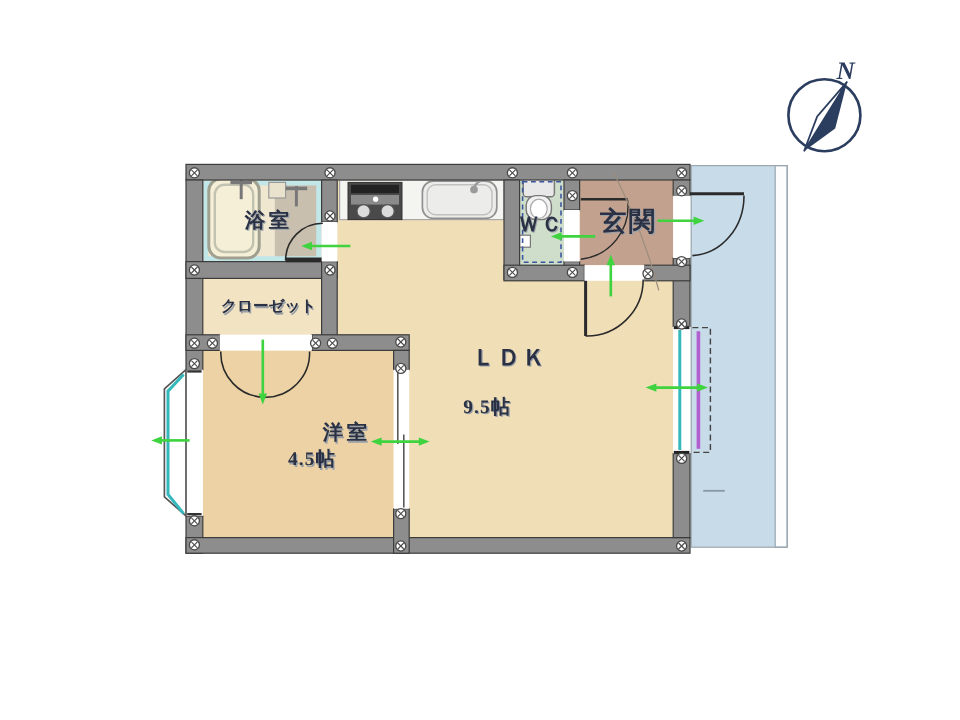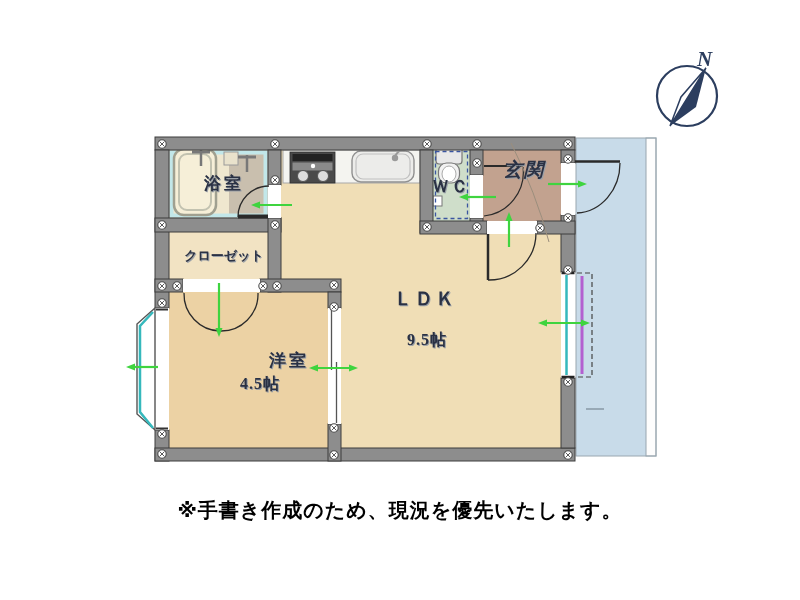--- a/index.html
+++ b/index.html
@@ -4,26 +4,26 @@
 <style>
   html,body{margin:0;padding:0;background:#ffffff;}
   #stage{position:relative;width:800px;height:600px;background:#ffffff;overflow:hidden;
          font-family:"Liberation Sans","DejaVu Sans",sans-serif;}
   #plan-svg{position:absolute;left:0;top:0;}
   .room-label{position:absolute;transform:translate(-50%,-50%);color:#2a3144;
       font-family:"Liberation Serif","DejaVu Serif",serif;font-weight:700;
       text-shadow:1px 1px 0 #9aa0a8;white-space:nowrap;line-height:1.15;text-align:center;}
   .lbl-bath{left:224px;top:184px;font-size:17px;letter-spacing:3px;text-align:center;}
   .lbl-wc{left:451px;top:187px;font-size:17px;letter-spacing:2px;}
-  .lbl-entrance{left:524px;top:170px;font-size:19px;letter-spacing:2px;font-style:italic;}
+  .lbl-entrance{left:524px;top:184px;font-size:22px;letter-spacing:2px;}
   .lbl-closet{left:224px;top:256px;font-size:13px;letter-spacing:0px;text-align:right;}
   .lbl-west{left:250px;top:361px;font-size:17px;letter-spacing:3px;margin-left:39px;}
   .lbl-west-size{left:260px;top:384px;font-size:16px;letter-spacing:1px;}
   .lbl-ldk{left:425px;top:299px;font-size:19px;letter-spacing:2px;}
-  .lbl-ldk-size{left:427px;top:340px;font-size:16px;letter-spacing:1px;}
+  .lbl-ldk-size{left:406px;top:340px;font-size:16px;letter-spacing:1px;}
   .lbl-n{position:absolute;left:697px;top:47px;color:#2c3e5f;font-size:21px;font-style:italic;
       font-family:"Liberation Serif","DejaVu Serif",serif;font-weight:700;}
   .note{position:absolute;left:400px;top:510px;transform:translate(-50%,-50%);
       color:#000;font-size:20px;font-weight:700;letter-spacing:1px;white-space:nowrap;}
 </style>
 </head>
 <body>
 
 <div id="stage">
 
@@ -226,14 +226,13 @@
 
   <div class="room-label lbl-bath">浴室</div>
   <div class="room-label lbl-wc">ＷＣ</div>
   <div class="room-label lbl-entrance">玄関</div>
   <div class="room-label lbl-closet">クローゼット</div>
   <div class="room-label lbl-west">洋室</div>
   <div class="room-label lbl-west-size">4.5帖</div>
   <div class="room-label lbl-ldk">ＬＤＫ</div>
   <div class="room-label lbl-ldk-size">9.5帖</div>
   <div class="lbl-n">N</div>
-  <div class="note">※手書き作成のため、現況を優先いたします。</div>
 </div>
 
 </body></html>

